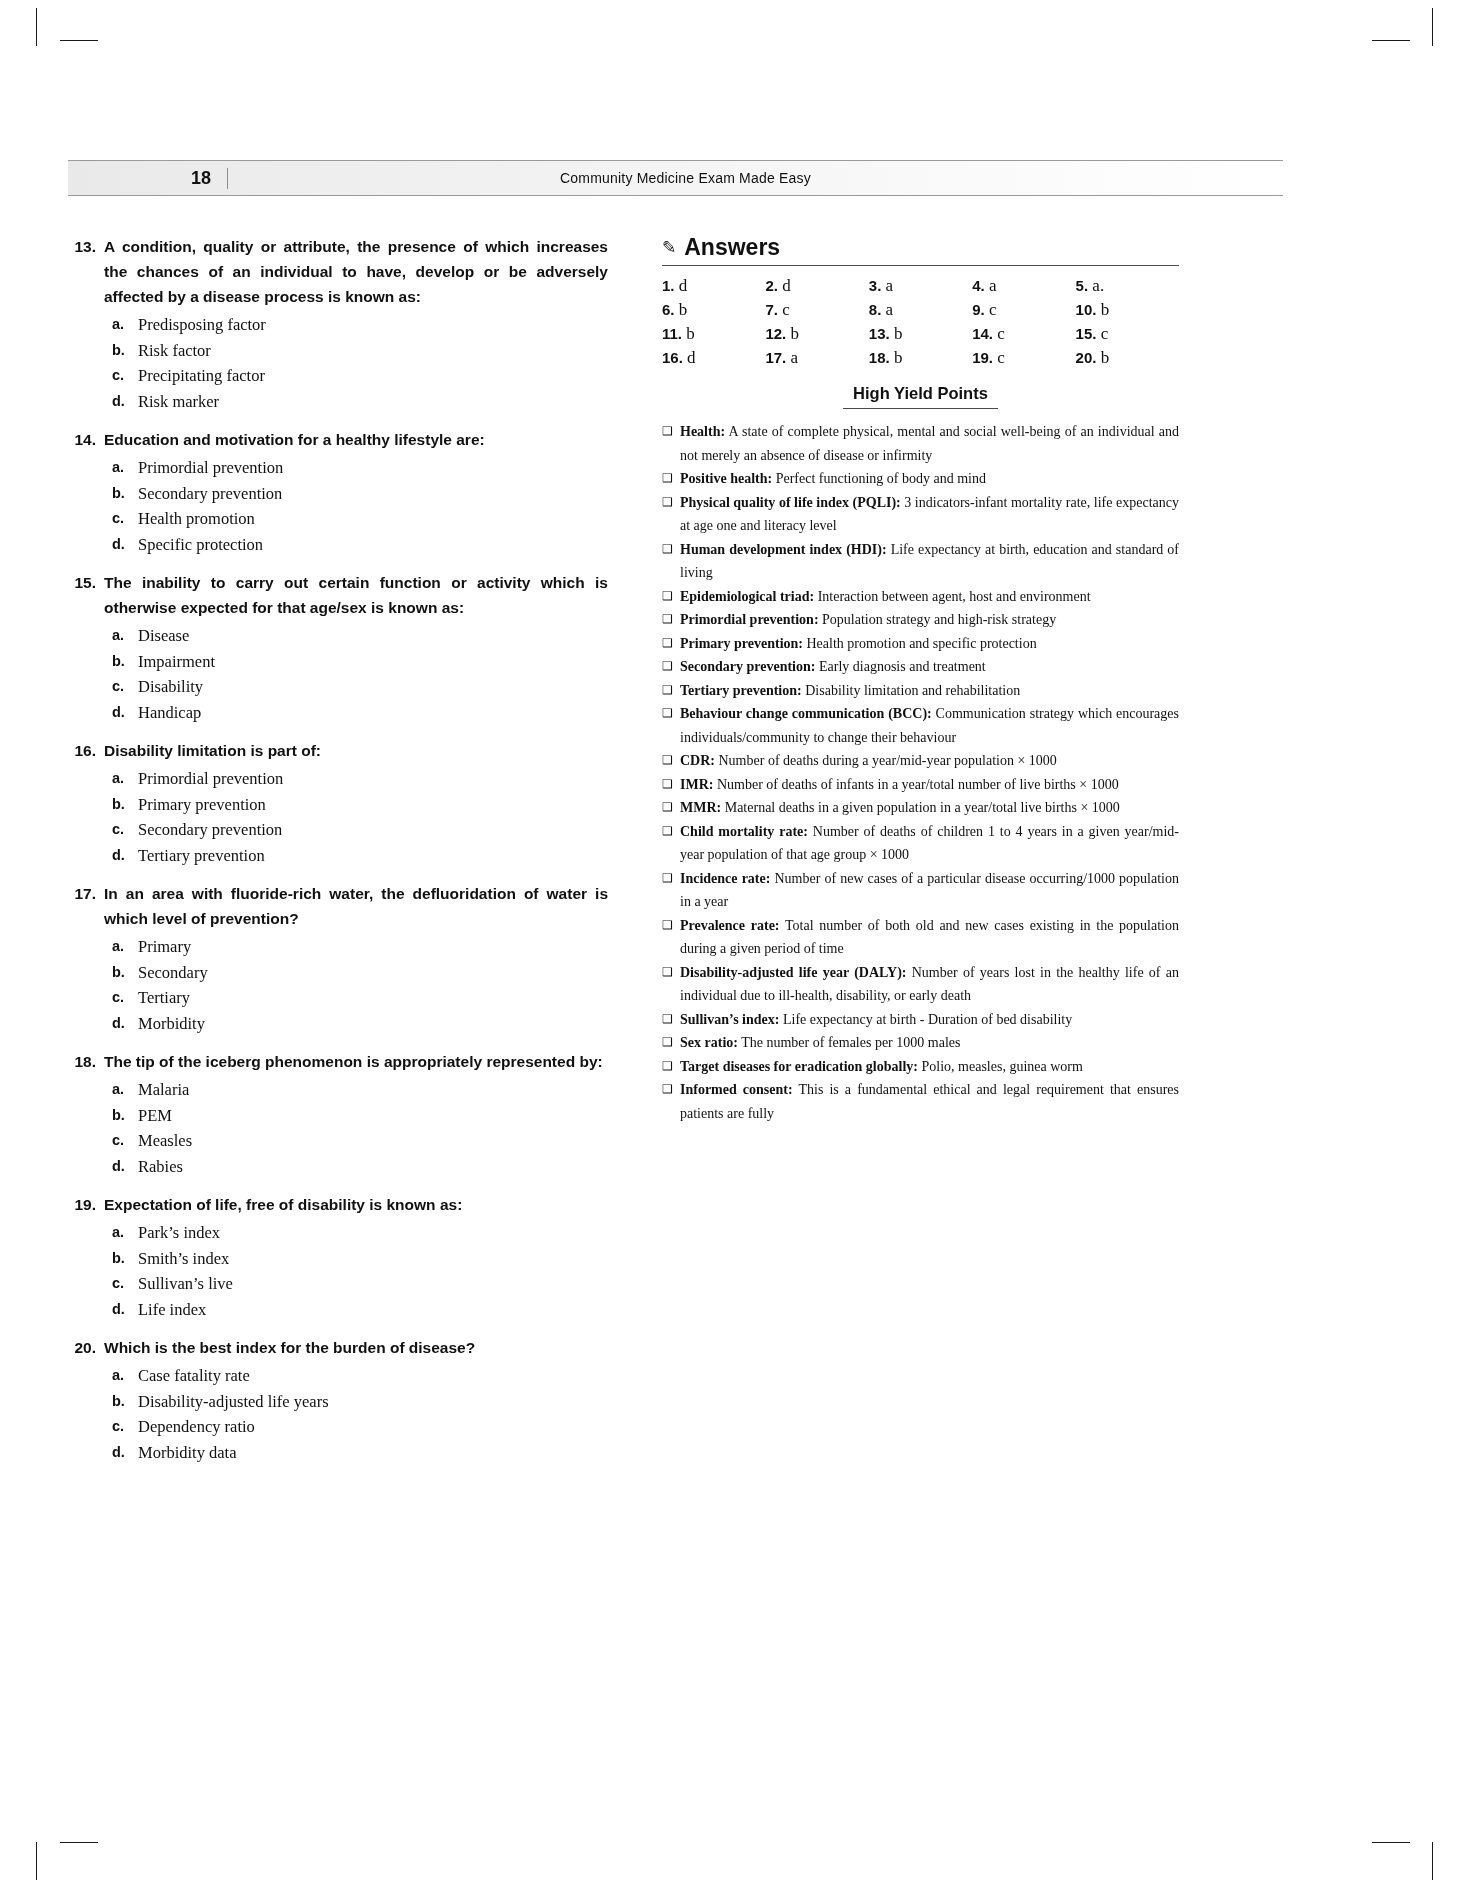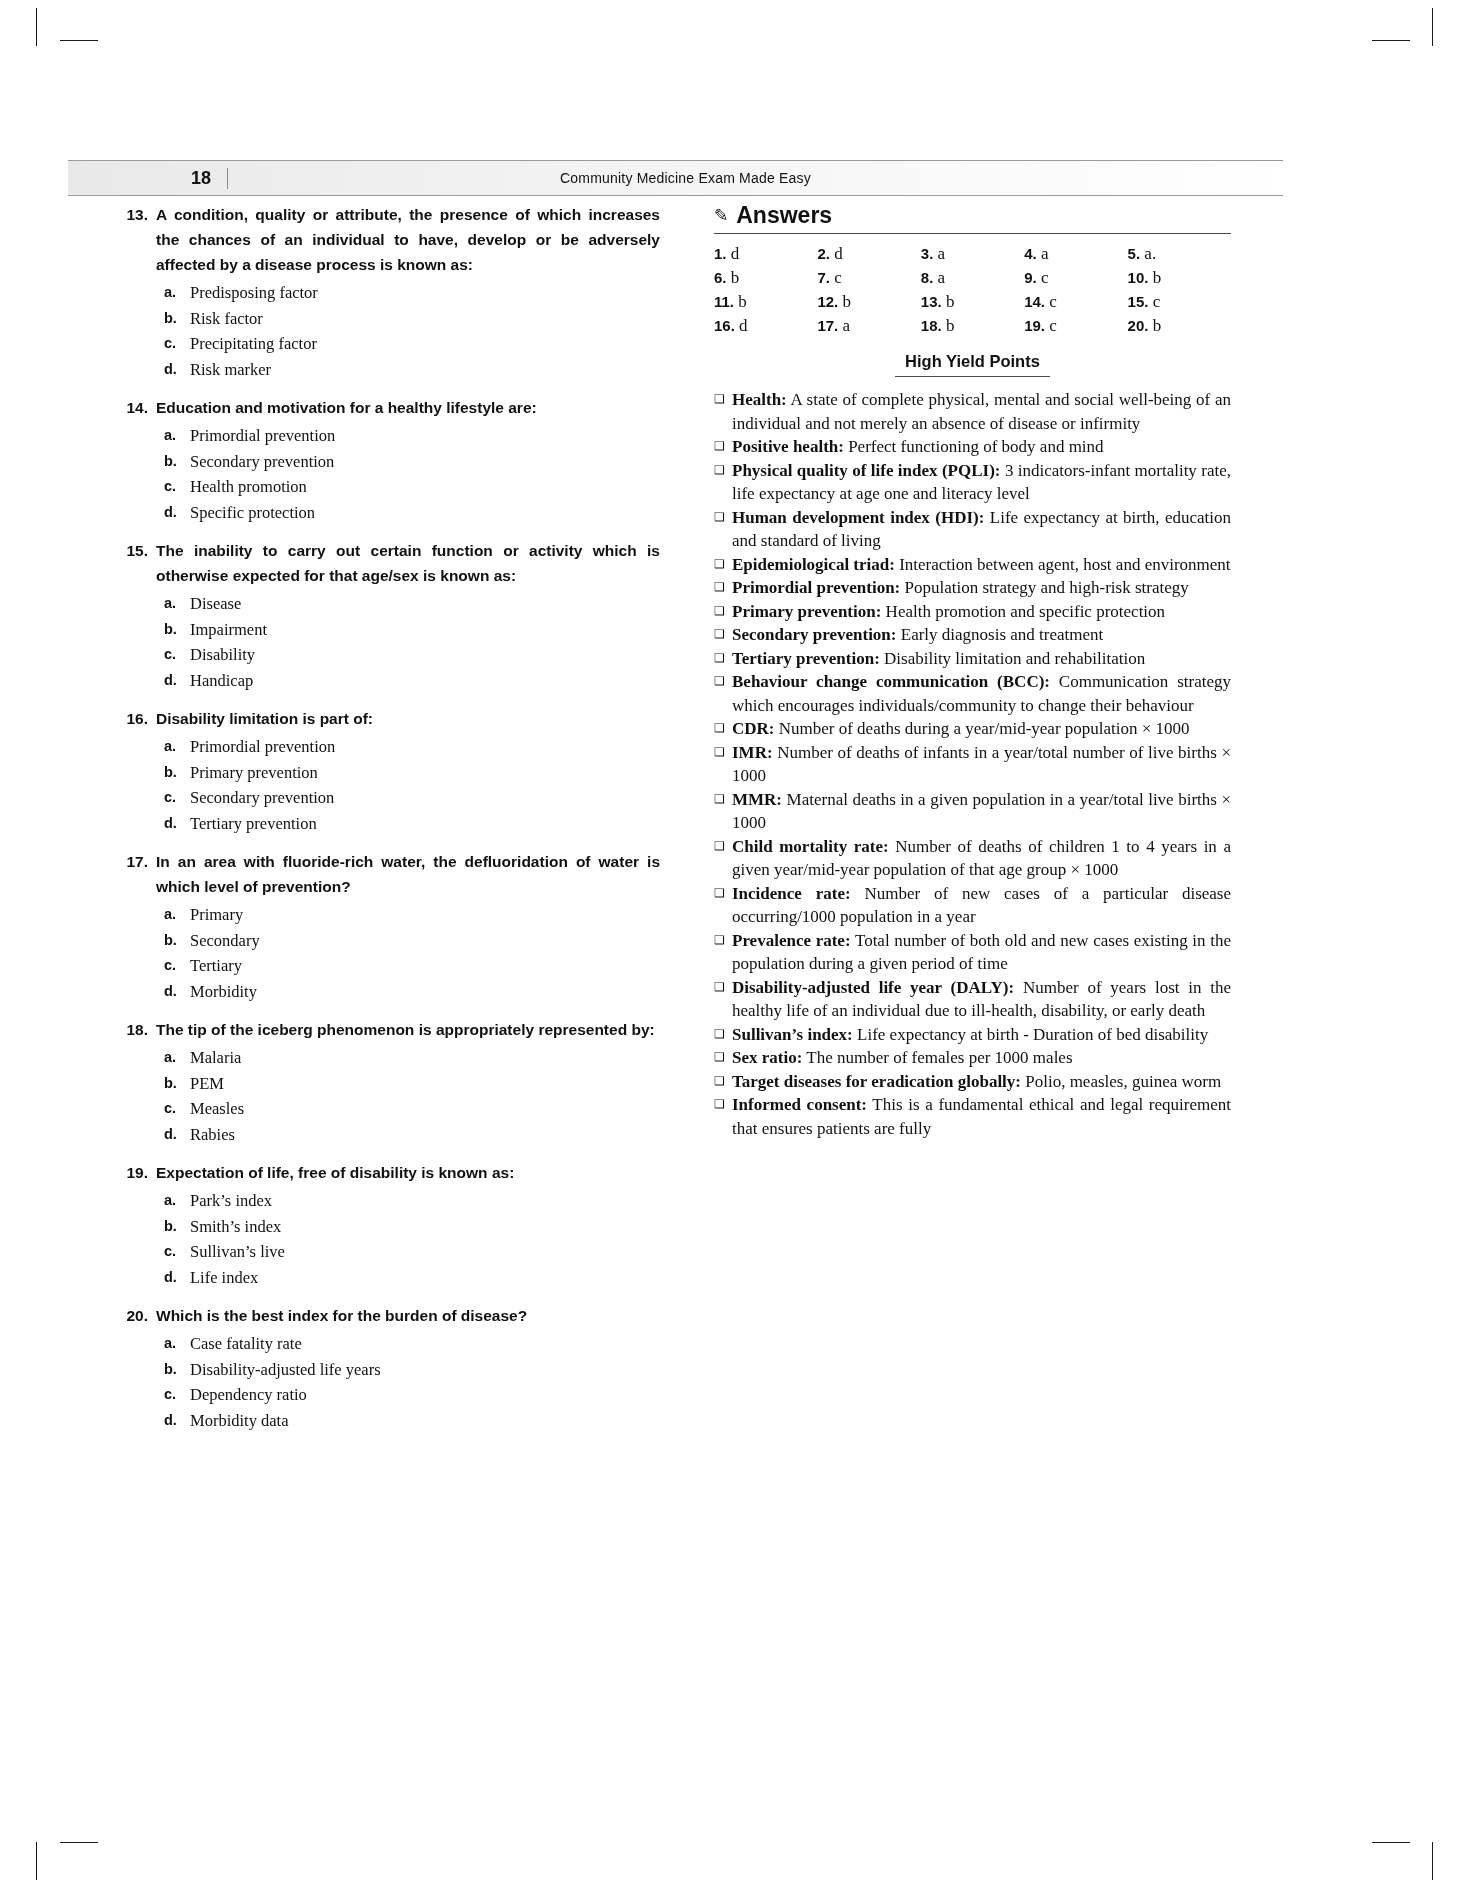--- a/index.html
+++ b/index.html
@@ -59,22 +59,21 @@
     font-family: "Liberation Sans", sans-serif;
     font-size: 14px;
     letter-spacing: 0.2px;
     padding-right: 140px;
     color: #111;
   }
 
   
   .body-cols {
     display: flex;
-    margin-top: 6px;
-    justify-content: center;
+    margin-top: 38px;
   }
   .col-left {
     width: 556px;
     padding-right: 16px;
     box-sizing: border-box;
   }
   .col-right {
     width: 555px;
     padding-left: 38px;
     box-sizing: border-box;
@@ -181,21 +180,21 @@
     margin-bottom: 0px;
   }
   .hyp-bullet {
     flex: 0 0 18px;
     font-size: 12px;
     line-height: 23.5px;
     color: #111;
   }
   .hyp-text {
     flex: 1;
-    font-size: 17px;
+    font-size: 14px;
     line-height: 23.5px;
     text-align: justify;
     text-justify: inter-word;
     hyphens: auto;
     font-family: Liberation Serif, serif;
   }
   .hyp-text b { font-weight: bold; }
 </style>
 </head>
 <body>

